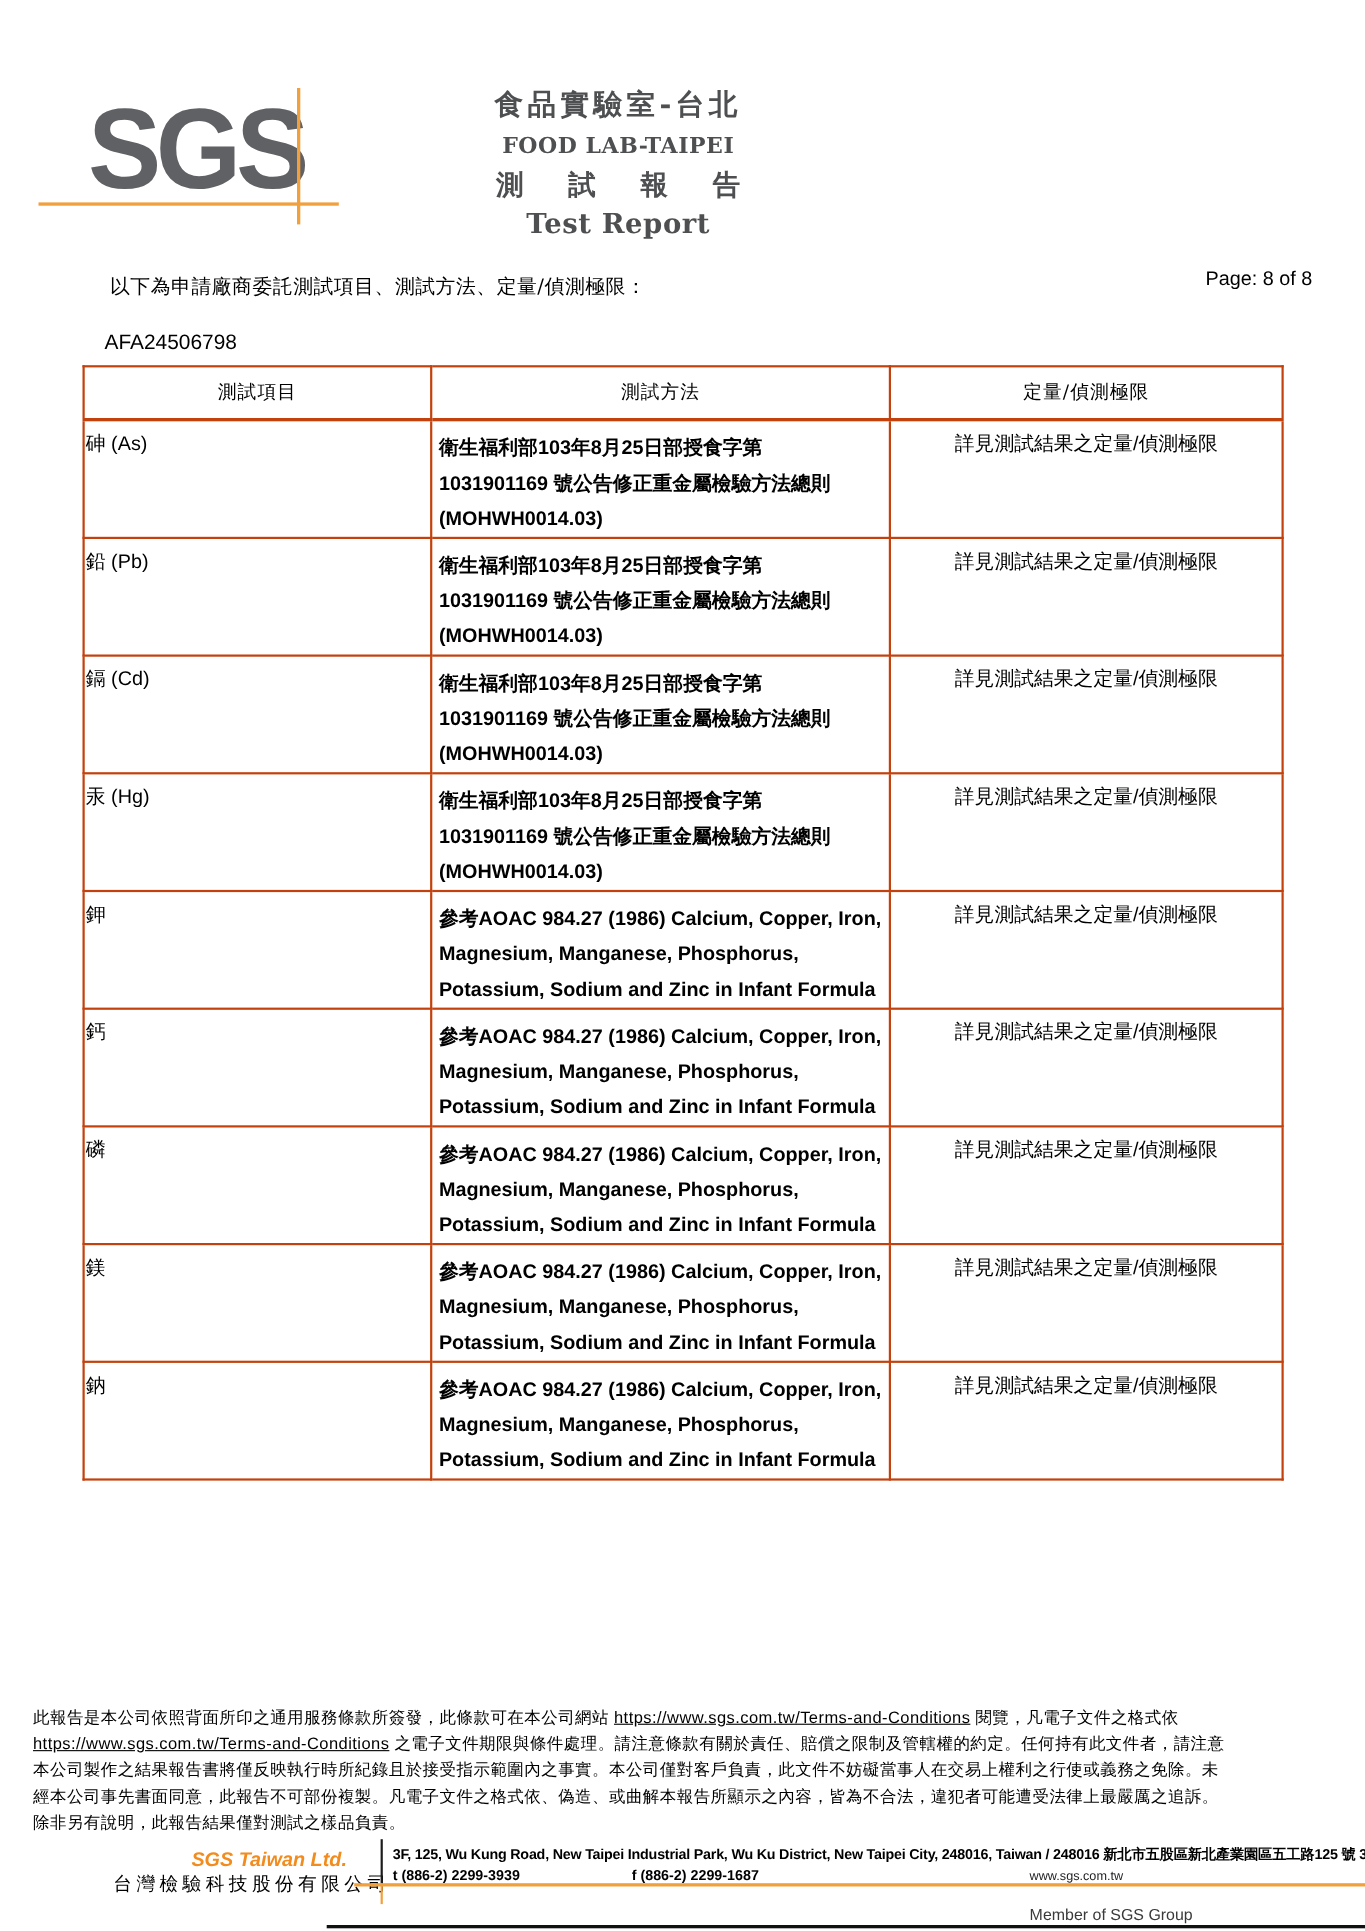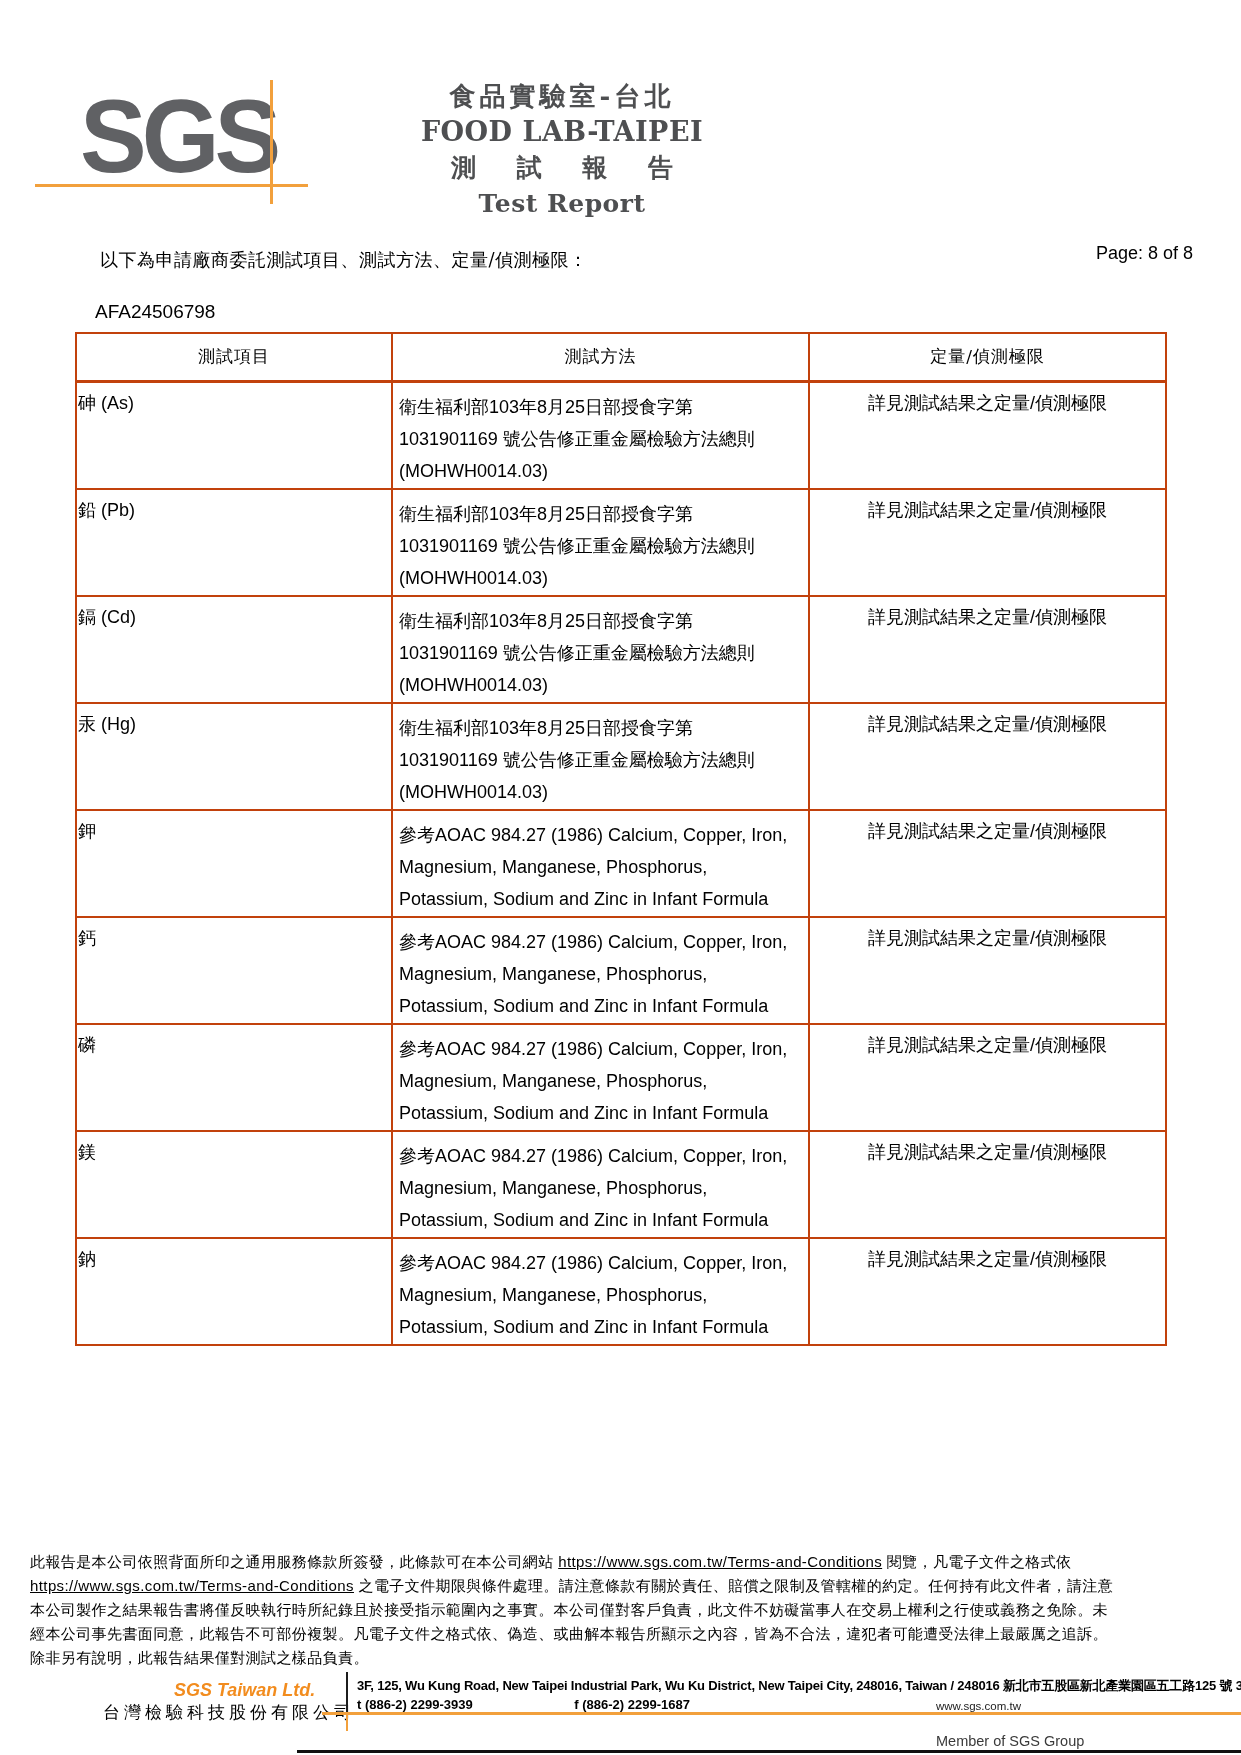--- a/index.html
+++ b/index.html
@@ -26,21 +26,21 @@
   .logo-vline { position: absolute; left: 270px; top: 80px; width: 3px; height: 124px; background: var(--line-orange); }
   .logo-hline { position: absolute; left: 35px; top: 184px; width: 273px; height: 3px; background: var(--line-orange); }
 
   .title-block {
     position: absolute; left: 352px; top: 78px; width: 420px;
     text-align: center; color: var(--title-gray);
     font-family: "DejaVu Serif", serif; font-weight: bold;
   }
   .title-block > div { line-height: 36px; }
   .title-zh  { font-size: 26px; letter-spacing: 4px; }
-  .title-en  { font-size: 27px; letter-spacing: 0.5px; }
+  .title-en  { font-size: 20px; letter-spacing: 0.5px; }
   .report-zh { font-size: 25px; letter-spacing: 16px; text-indent: 16px; }
   .report-en { font-size: 25px; letter-spacing: 0.5px; }
 
   .page-no { position: absolute; top: 243px; right: 48px; font-size: 18px; }
 
   .intro-line {
     position: absolute; left: 100px; top: 248px;
     font-family: "DejaVu Serif", serif; font-size: 18px; letter-spacing: 0.5px;
   }
   .report-no { position: absolute; left: 95px; top: 301px; font-size: 19px; }
@@ -52,21 +52,21 @@
     border: 2px solid #000;
   }
   .report-table th, .report-table td { border: 2px solid #c2410c; }
   .report-table th {
     height: 48px; font-family: "DejaVu Serif", serif; font-weight: normal;
     font-size: 17px; letter-spacing: 1px; text-align: center; vertical-align: middle;
     border-bottom-width: 3px;
   }
   .report-table td { vertical-align: top; padding-top: 8px; font-size: 18px; }
   .cell-item  { }
-  .cell-method { padding-left: 6px; padding-right: 1px; }
+  .cell-method { padding-left: 6px; padding-right: 1px; font-weight: bold; }
   .cell-method div { line-height: 32px; white-space: nowrap; }
   .cell-limit { text-align: center; padding-top: 10px; }
   tr.data-row { height: 102px; }
   tr.data-row.short { height: 93px; }
 
   
   .disclaimer { position: absolute; left: 30px; top: 1550px; width: 1190px; font-size: 15px; letter-spacing: 0.4px; }
   .disclaimer .dline { line-height: 24px; white-space: nowrap; }
   .disclaimer .url { text-decoration: underline; }
 

